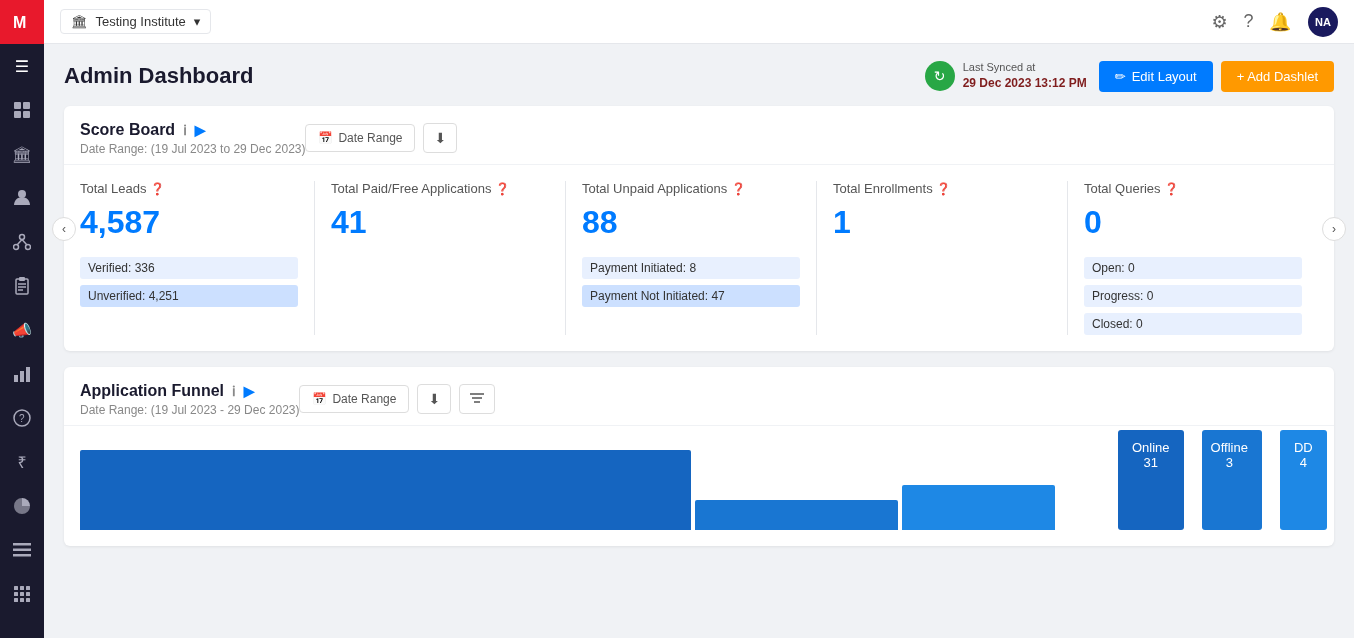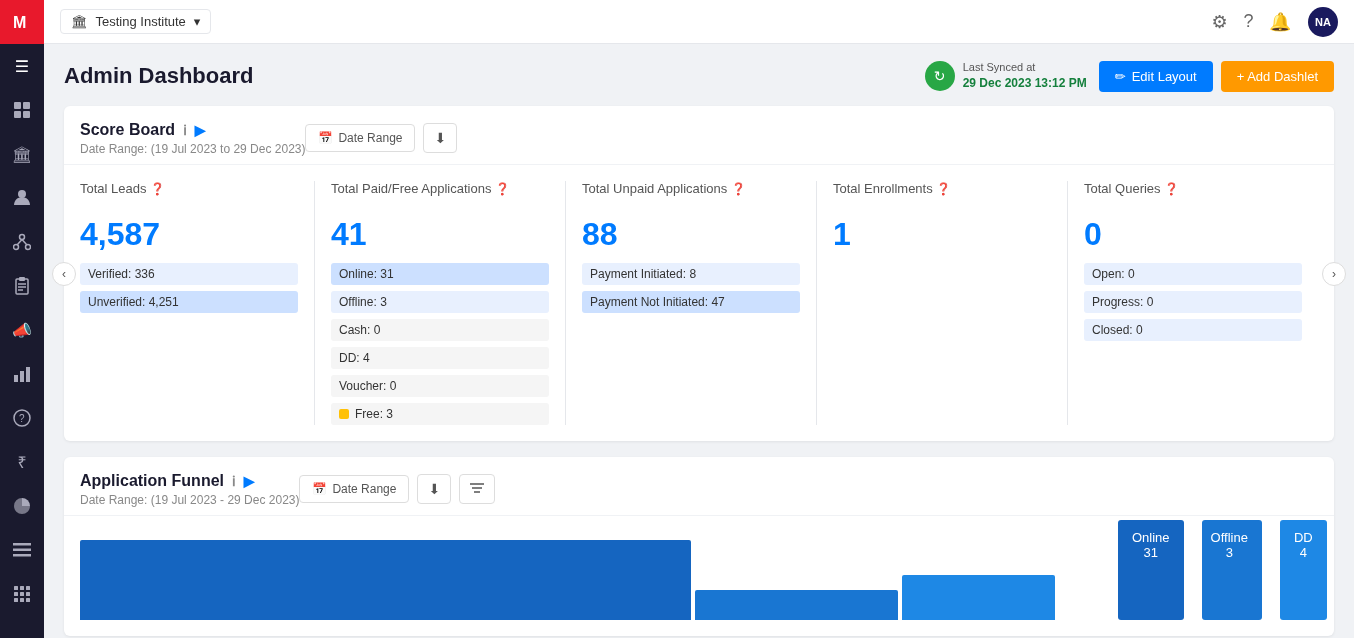--- a/index.html
+++ b/index.html
@@ -218,31 +218,31 @@
     .metric-col {
       flex: 1;
       padding: 0 16px;
       border-right: 1px solid #e5e7eb;
     }
     .metric-col:first-child { padding-left: 0; }
     .metric-col:last-child { border-right: none; }
     .metric-label {
       font-size: 13px;
       color: #555;
-      margin-bottom: 20px;
+      margin-bottom: 8px;
       display: flex;
       align-items: center;
       gap: 4px;
     }
     .metric-label .help-icon { font-size: 12px; color: #aaa; }
     .metric-value {
       font-size: 32px;
       font-weight: 700;
       color: #007bff;
-      margin-bottom: 10px;
+      margin-bottom: 16px;
     }
     .metric-breakdown { display: flex; flex-direction: column; gap: 6px; }
     .breakdown-bar {
       display: flex;
       align-items: center;
       background: #f0f4ff;
       border-radius: 3px;
       padding: 4px 8px;
       font-size: 12px;
       color: #333;
@@ -400,21 +400,21 @@
   </header>
 
   <div class="content">
 
     <div class="dashboard-header">
       <h1 class="dashboard-title">Admin Dashboard</h1>
       <div class="sync-info">
         <div class="sync-icon">↻</div>
         <div class="sync-text">
           <div style="font-size:11px;color:#555;">Last Synced at</div>
-          <div style="font-size:12px;font-weight:600;color:#15803d;">29 Dec 2023 13:12 PM</div>
+          <div style="font-size:12px;font-weight:600;color:#7f1d1d;">29 Dec 2023 13:12 PM</div>
         </div>
       </div>
       <button class="btn-edit-layout">
         <span>✏</span>
         <span>Edit Layout</span>
       </button>
       <button class="btn-add-dashlet">
         <span>+ Add Dashlet</span>
       </button>
     </div>
@@ -454,28 +454,20 @@
             <div class="breakdown-bar blue-bar">Unverified: 4,251</div>
           </div>
         </div>
 
         <div class="metric-col">
           <div class="metric-label">
             <span>Total Paid/Free Applications</span>
             <span class="help-icon">❓</span>
           </div>
           <div class="metric-value">41</div>
-          <div class="metric-breakdown">
-            <div class="breakdown-bar blue-bar">Online: 31</div>
-            <div class="breakdown-bar light-bar">Offline: 3</div>
-            <div class="breakdown-bar" style="background:#f5f5f5;">Cash: 0</div>
-            <div class="breakdown-bar" style="background:#f5f5f5;">DD: 4</div>
-            <div class="breakdown-bar" style="background:#f5f5f5;">Voucher: 0</div>
-            <div class="breakdown-bar yellow-dot" style="background:#f5f5f5;">Free: 3</div>
-          </div>
         </div>
 
         <div class="metric-col">
           <div class="metric-label">
             <span>Total Unpaid Applications</span>
             <span class="help-icon">❓</span>
           </div>
           <div class="metric-value">88</div>
           <div class="metric-breakdown">
             <div class="breakdown-bar light-bar">Payment Initiated: 8</div>

